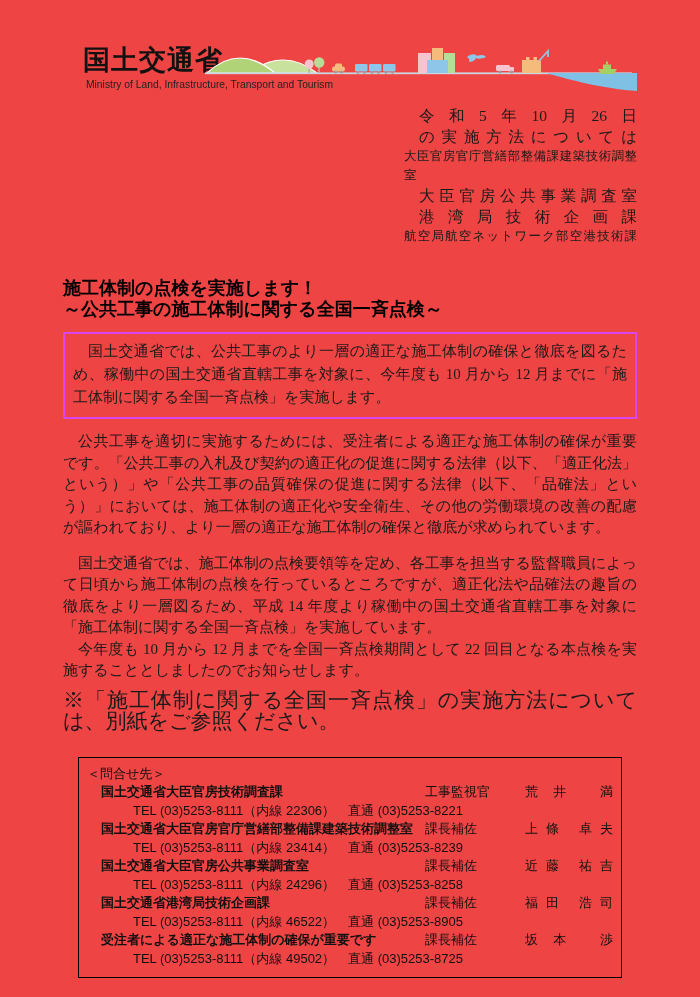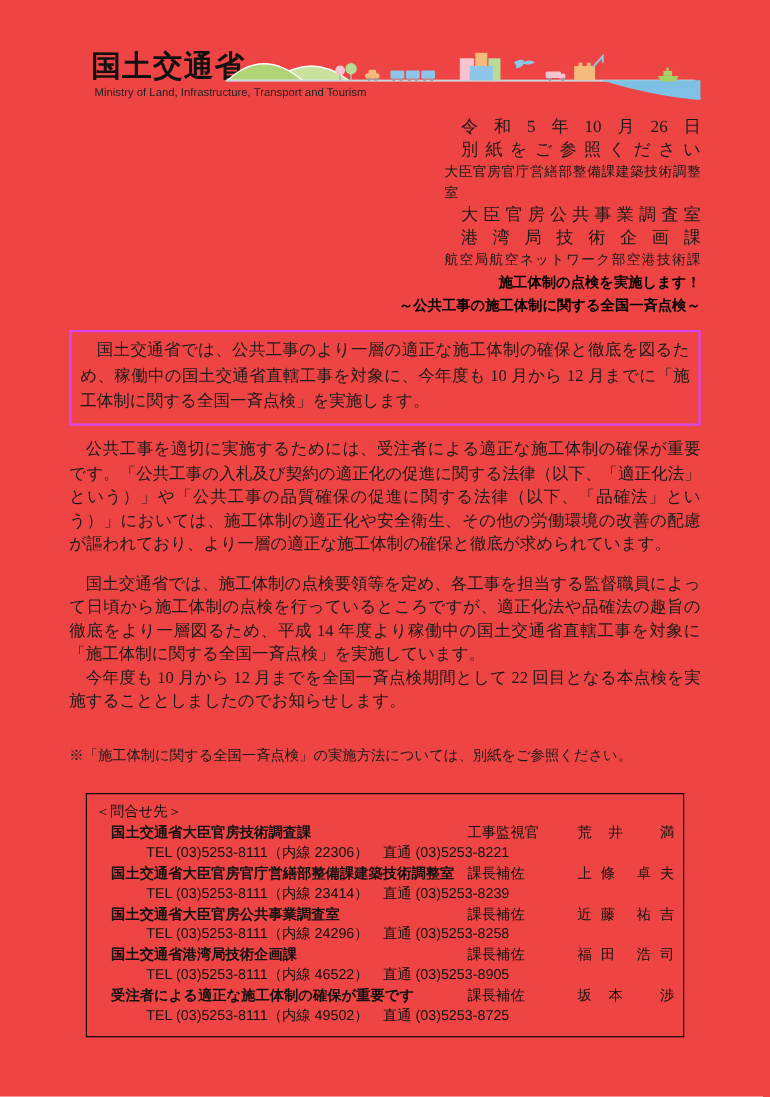--- a/index.html
+++ b/index.html
@@ -28,37 +28,37 @@
   .jline {
     width:218px; margin-left:auto; line-height:21px;
     text-align:justify; text-align-last:justify; text-justify:inter-character;
   }
   .dept-small {
     width:233px; margin-left:auto; line-height:19px; font-size:12.4px;
     text-align:justify; text-align-last:justify; text-justify:inter-character;
   }
   
   .title {
-    text-align:right;
+    margin-top:32px; text-align:left;
     font-family:"Liberation Sans","DejaVu Sans",sans-serif;
-    font-weight:700; font-size:13px; line-height:21px; color:#000;
+    font-weight:700; font-size:18px; line-height:21px; color:#000;
   }
   
   .lead-box { margin-top:12px; border:2px solid #d946ef; padding:6px 8px 8px 8px; }
   .lead-box p {
     font-size:15px; line-height:23px; text-indent:1em;
     text-align:justify; color:#1a1a1a;
   }
   
   .body-text { margin-top:12px; }
   .body-text p {
     font-size:15px; line-height:21.5px; text-indent:1em; text-align:justify;
   }
   .body-text p.gap { margin-top:14px; }
-  .body-text p.note { margin-top:26px; text-indent:0; font-size:13px; }
+  .body-text p.note { margin-top:8px; text-indent:0; font-size:21px; }
   
   .contact-box {
     margin:24px 15px 0 15px; border:1.5px solid #000;
     padding:7px 8px 9px 8px;
     font-family:"Liberation Sans","DejaVu Sans",sans-serif;
     font-size:13px; line-height:18.5px; color:#111;
   }
   .c-row { display:flex; margin-left:14px; white-space:nowrap; }
   .c-org { flex:1 1 auto;font-weight:bold; }
   .c-title { flex:0 0 100px; }
@@ -123,21 +123,21 @@
       <path d="M343,29 L432,29 L432,47 C400,45 365,36 343,29.5 Z" fill="#7fc0e5"></path>
 
       <rect x="398" y="20.5" width="8" height="4.5" fill="#a5cf63"></rect>
       <rect x="401" y="17.5" width="2" height="3" fill="#a5cf63"></rect>
       <path d="M393,25 L412,25 L409,30 L396,30 Z" fill="#a5cf63"></path>
     </svg>
   </header>
 
   <div class="dateblock">
     <div class="jline">令和5年10月26日</div>
-    <div class="jline">別紙をご参照ください</div>
+    <div class="jline">の実施方法については</div>
     <div class="dept-small">大臣官房官庁営繕部整備課建築技術調整室</div>
     <div class="jline">大臣官房公共事業調査室</div>
     <div class="jline">港湾局技術企画課</div>
     <div class="dept-small">航空局航空ネットワーク部空港技術課</div>
   </div>
 
   <div class="title">
     <div>施工体制の点検を実施します！</div>
     <div>～公共工事の施工体制に関する全国一斉点検～</div>
   </div>

